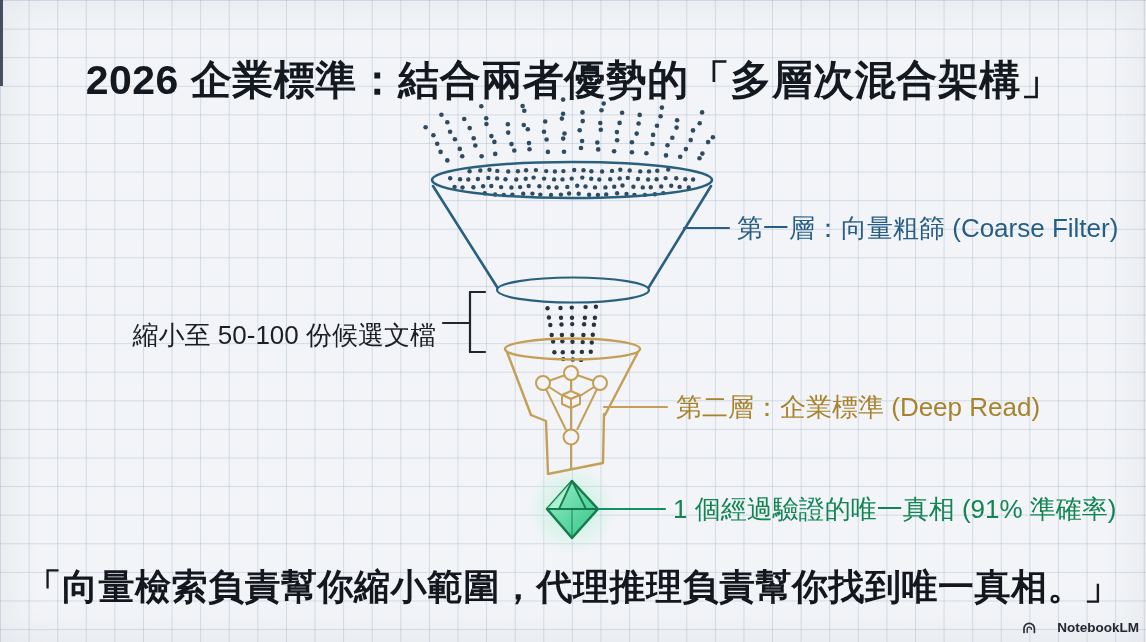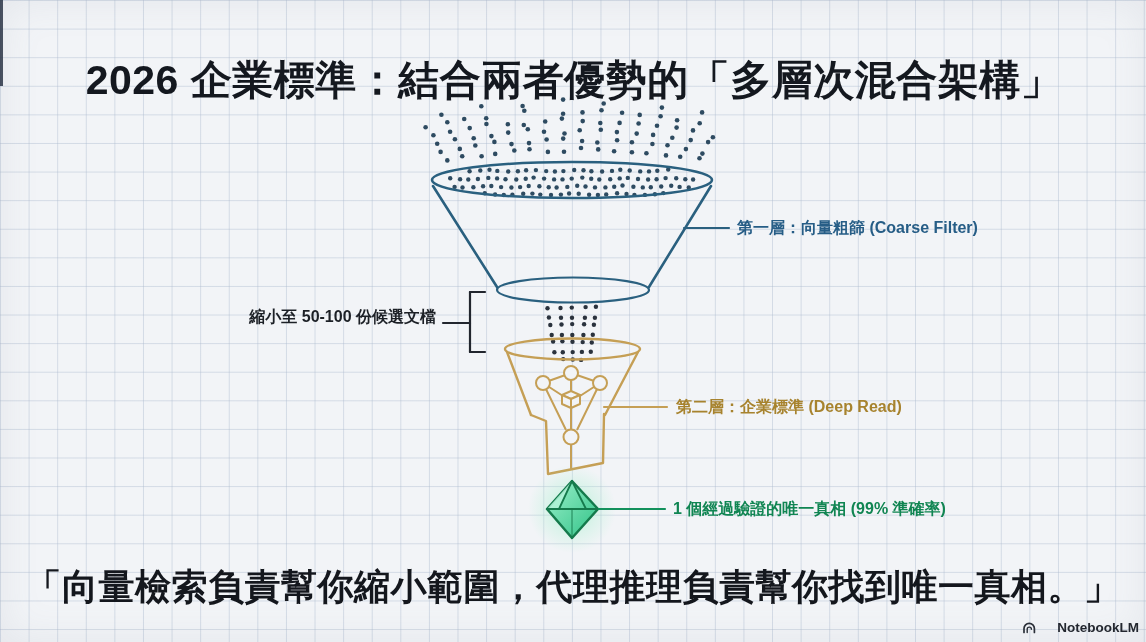--- a/index.html
+++ b/index.html
@@ -12,23 +12,23 @@
       linear-gradient(90deg, rgba(173,188,208,0.45) 1px, transparent 1px);
     background-size:28.6px 28.6px;
     box-shadow:inset 0 0 40px rgba(120,130,150,0.12);
   }
   .edge-artifact{position:absolute;left:0;top:0;width:3px;height:86px;background:#2c3547;opacity:.85;}
   .title{
     position:absolute;left:0;top:52px;width:100%;margin:1px;text-align:center;
     font-size:41px;font-weight:700;letter-spacing:.5px;color:#14181f;
   }
   #art{position:absolute;left:0;top:0;}
-  .label{position:absolute;font-size:16px;font-weight:700;white-space:nowrap;line-height:26px;}
+  .label{position:absolute;font-size:26px;font-weight:400;white-space:nowrap;line-height:26px;}
   .label-l1{left:737px;top:215px;color:#265d86;}
-  .label-lr{right:710px;top:304px;color:#1c2026;margin-left:8px;}
+  .label-lr{right:710px;top:322px;color:#1c2026;margin-left:8px;}
   .label-l2{left:676px;top:394px;color:#a7832e;}
   .label-l3{left:673px;top:496px;color:#108552;}
   .quote{
     position:absolute;left:0;top:563px;width:100%;text-align:center;
     font-size:36px;font-weight:700;color:#14171d;letter-spacing:.5px;
   }
   .footer{
     position:absolute;right:7px;bottom:7px;display:flex;align-items:center;gap:20px;
     font-size:13.5px;font-weight:600;color:#23272f;
   }
@@ -323,21 +323,21 @@
         <path d="M470,292 L470,352"></path>
         <path d="M470,292 L485,292"></path>
         <path d="M470,352 L485,352"></path>
       </g>
     </g>
   </svg>
 
   <div class="label label-l1">第一層：向量粗篩 (Coarse Filter)</div>
   <div class="label label-lr">縮小至 50-100 份候選文檔</div>
   <div class="label label-l2">第二層：企業標準 (Deep Read)</div>
-  <div class="label label-l3">1 個經過驗證的唯一真相 (99% 準確率)</div>
+  <div class="label label-l3">1 個經過驗證的唯一真相 (91% 準確率)</div>
 
   <div class="quote">「向量檢索負責幫你縮小範圍，代理推理負責幫你找到唯一真相。」</div>
 
   <div class="footer">
     <svg width="15" height="13" viewBox="0 0 15 13">
       <g fill="none" stroke="#2a2f38" stroke-width="1.7" stroke-linecap="round">
         <path d="M2,11.5 V7.5 a5.2,5.2 0 0 1 10.4,0 V11.5"></path>
         <path d="M5.2,11.5 V8.2 a2.1,2.1 0 0 1 4.2,0" stroke-width="1.4"></path>
       </g>
     </svg>

